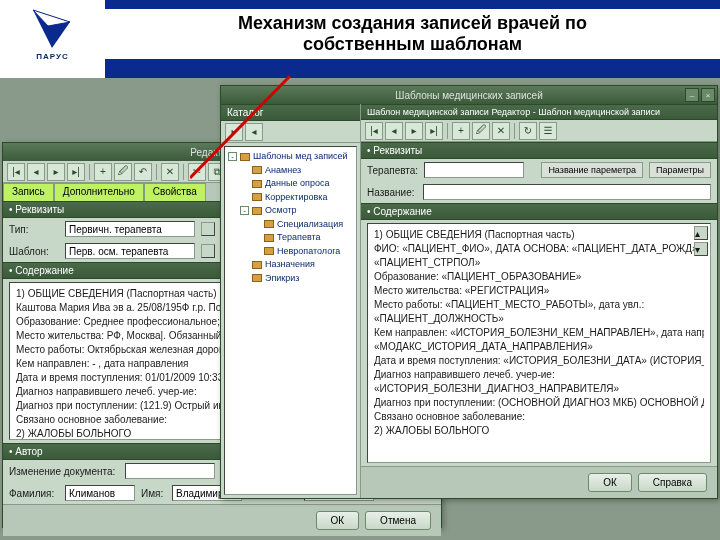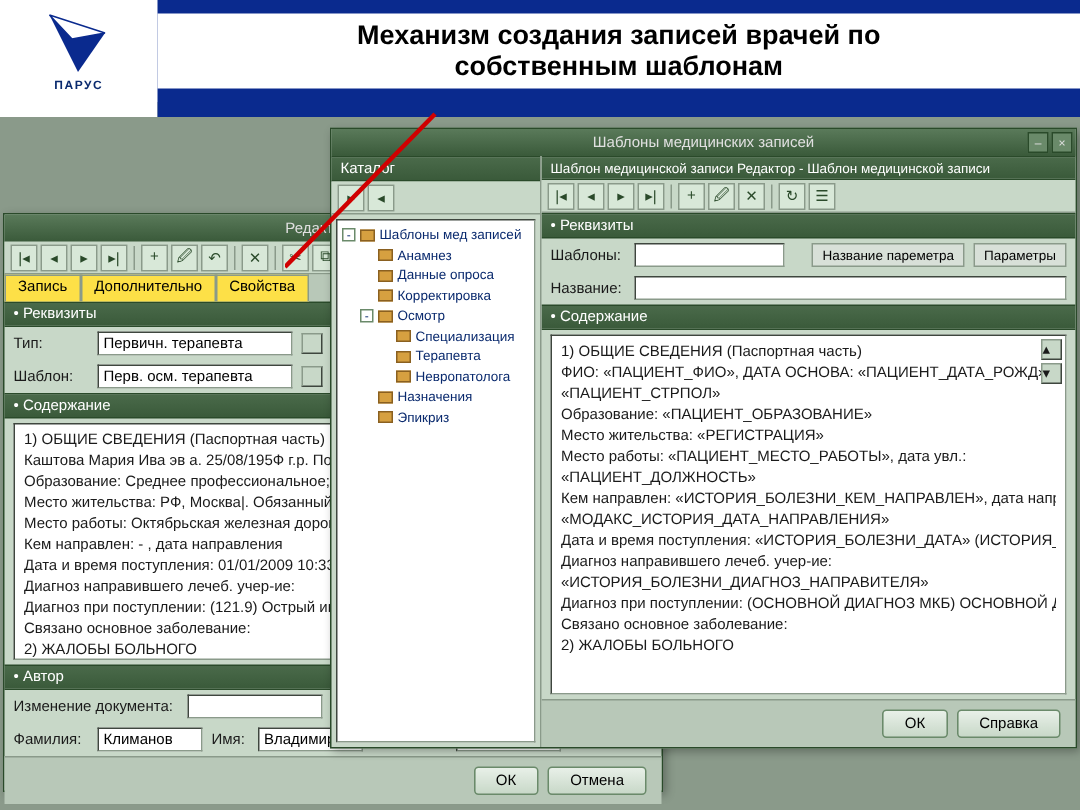--- a/index.html
+++ b/index.html
@@ -19,21 +19,21 @@
   .title-bar { background: linear-gradient(#5a7a5a,#3a5a3a); height: 18px; font-size: 10px; color: #e0e0e0; display: flex; align-items: center; padding: 0 6px; justify-content: center; position: relative; }
   .title-bar-text { text-align: center; flex: 1; }
   .title-bar-btns { position: absolute; right: 2px; top: 2px; display: flex; gap: 2px; }
   .title-btn { width: 14px; height: 14px; background: #6a8a6a; border: 1px solid #2a4a2a; display: flex; align-items: center; justify-content: center; font-size: 8px; color: #e0e0e0; }
   
   .toolbar { background: #c8d8c8; border-bottom: 1px solid #8a9a8a; height: 22px; display: flex; align-items: center; padding: 0 4px; gap: 2px; }
   .tool-btn { width: 18px; height: 18px; border: 1px solid #8a9a8a; background: #d8e8d8; display: flex; align-items: center; justify-content: center; font-size: 10px; color: #2a4a2a; }
   .tool-sep { width: 1px; height: 16px; background: #8a9a8a; margin: 0 2px; }
   
   .tabs { background: #b8c8b8; height: 18px; display: flex; font-size: 10px; }
-  .tab { padding: 2px 8px; background: #fde047; border: 1px solid #8a9a8a; border-bottom: none; }
+  .tab { padding: 2px 8px; background: #bef264; border: 1px solid #8a9a8a; border-bottom: none; }
   
   .section-hdr { background: linear-gradient(#4a6a4a,#3a5a3a); color: white; font-size: 10px; padding: 2px 6px; border-top: 1px solid #2a4a2a; border-bottom: 1px solid #2a4a2a; }
   
   .form-row { display: flex; align-items: center; padding: 3px 6px; gap: 6px; }
   .label { font-size: 10px; color: #1a1a1a; min-width: 50px; }
   .input { background: white; border: 1px inset #8a9a8a; font-size: 10px; padding: 1px 3px; height: 16px; }
   .input-sm { width: 30px; }
   .input-md { width: 130px; }
   .pick-btn { width: 14px; height: 14px; background: #c8d8c8; border: 1px outset #8a9a8a; }
   
@@ -244,21 +244,21 @@
         <div class="tool-sep"></div>
         <div class="tool-btn">+</div>
         <div class="tool-btn">🖉</div>
         <div class="tool-btn">✕</div>
         <div class="tool-sep"></div>
         <div class="tool-btn">↻</div>
         <div class="tool-btn">☰</div>
       </div>
       <div class="section-hdr">• Реквизиты</div>
       <div class="form-row">
-        <span class="label">Шаблоны:</span>
+        <span class="label">Терапевта:</span>
         <input class="input" style="width: 100px;">
         <span style="flex:1"></span>
         <span class="span-label">Название пареметра</span>
         <span class="span-label">Параметры</span>
       </div>
       <div class="form-row">
         <span class="label">Название:</span>
         <input class="input" style="flex: 1 1 0%;">
       </div>
       <div class="section-hdr">• Содержание</div>

